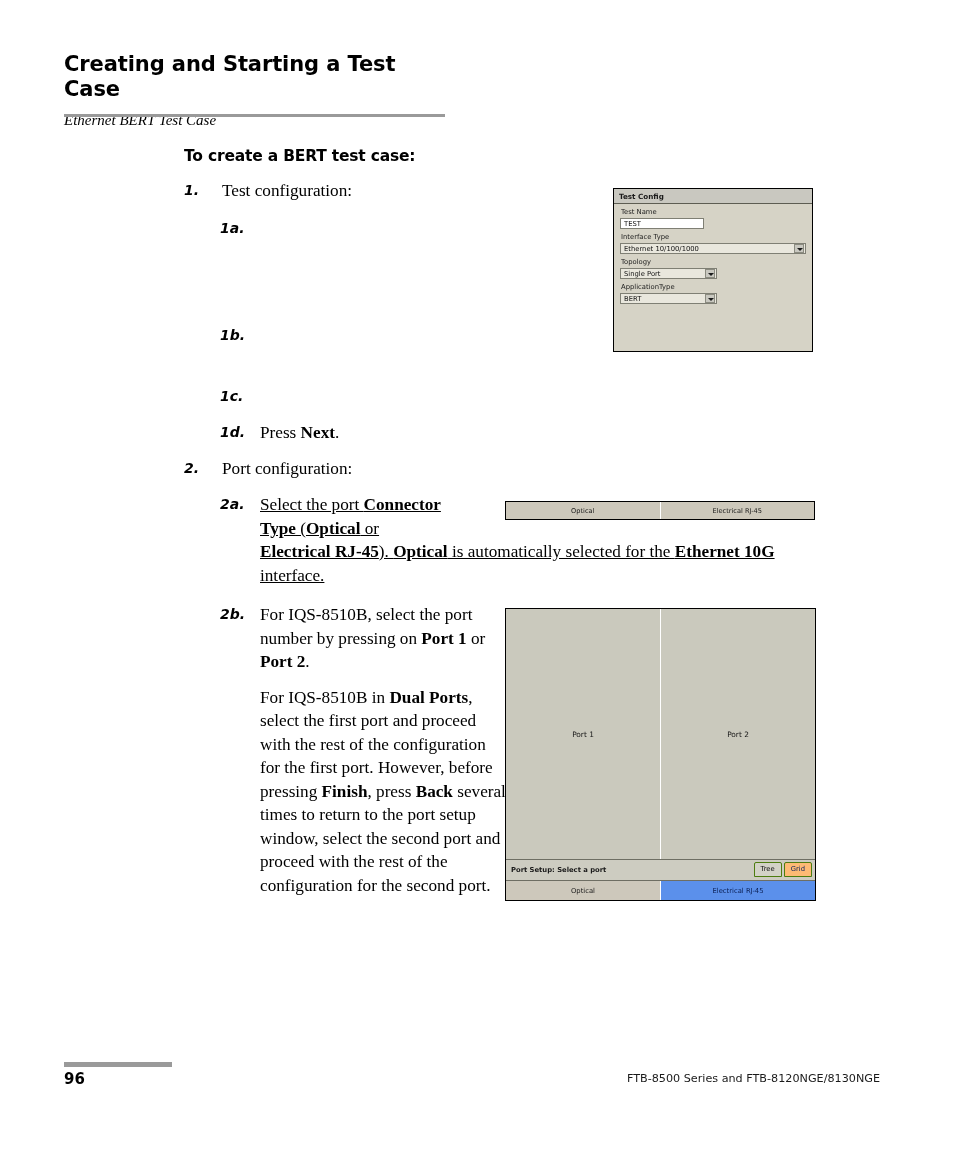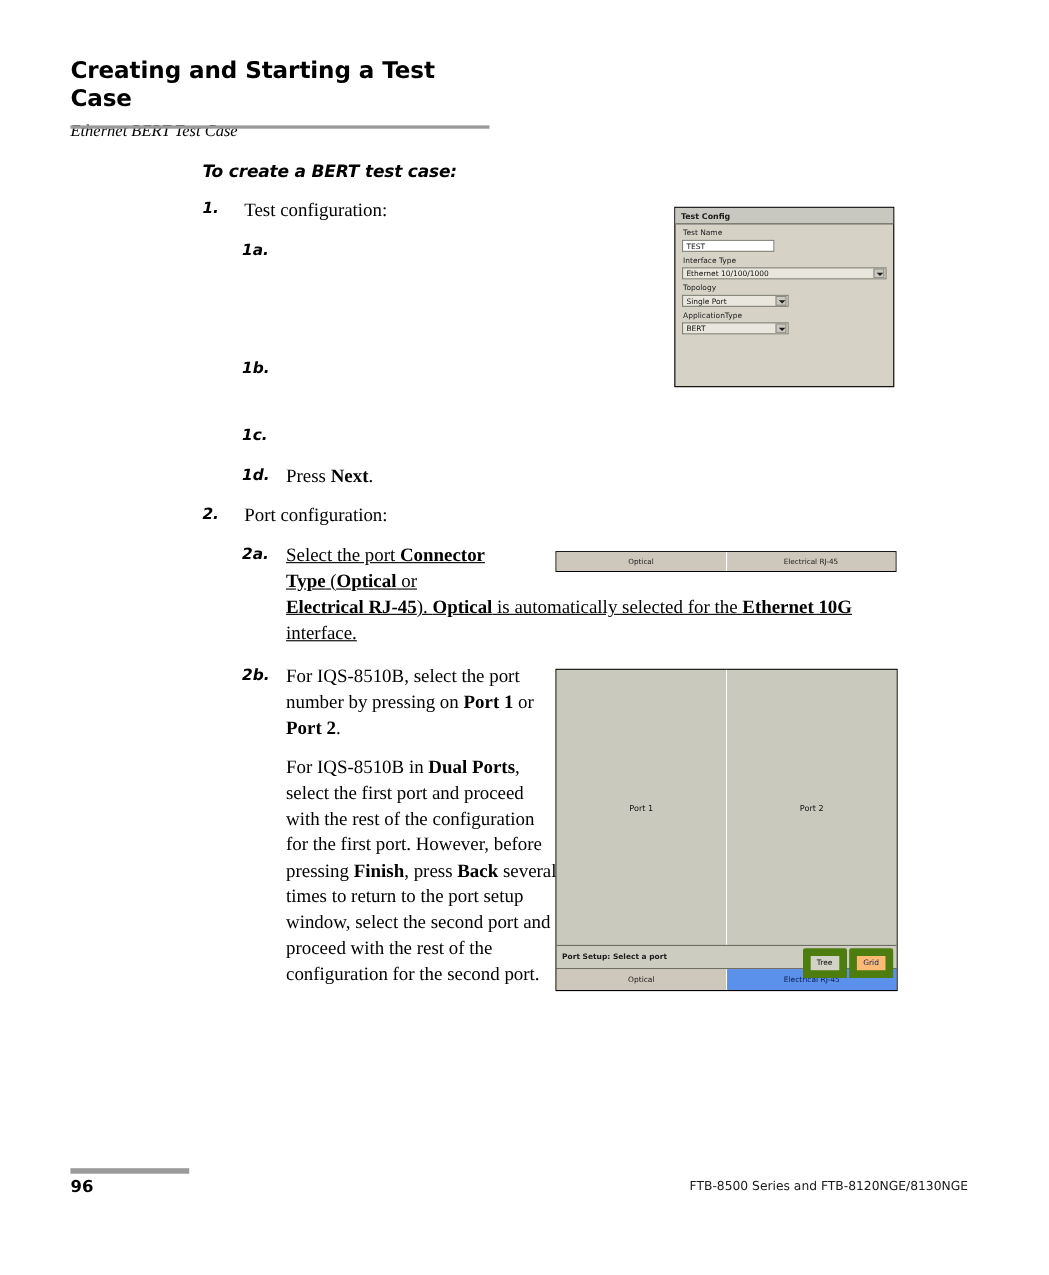--- a/index.html
+++ b/index.html
@@ -48,21 +48,20 @@
     background: #9a9a9a;
   }
 
   
   #proc-heading {
     position: absolute;
     left: 184px;
     top: 147px;
     font-family: "DejaVu Sans", sans-serif;
     font-weight: bold;
-    font-style: italic;
     font-size: 15.5px;
     letter-spacing: -0.2px;
   }
 
   .step {
     position: absolute;
     font-family: "Liberation Serif", serif;
     font-size: 17.2px;
     line-height: 23.5px;
   }
@@ -235,21 +234,21 @@
   #ps-viewbtns {
     position: absolute;
     right: 3px;
     top: 2px;
     display: flex;
     gap: 2px;
   }
   .ps-viewbtn {
     font-size: 6.8px;
     padding: 2px 6px 3px 6px;
-    border: 7px solid #4d7c0f;
+    border: 1px solid #4d7c0f;
     border-radius: 2px 2px 0 0;
     color: #101010;
   }
   .ps-viewbtn.inactive { background: #d3d2c7; }
   .ps-viewbtn.active { background: #fdba74; color: #06205c; }
   #ps-conntabs {
     height: 19px;
     display: flex;
     border-top: 1px solid #6e6e63;
   }

